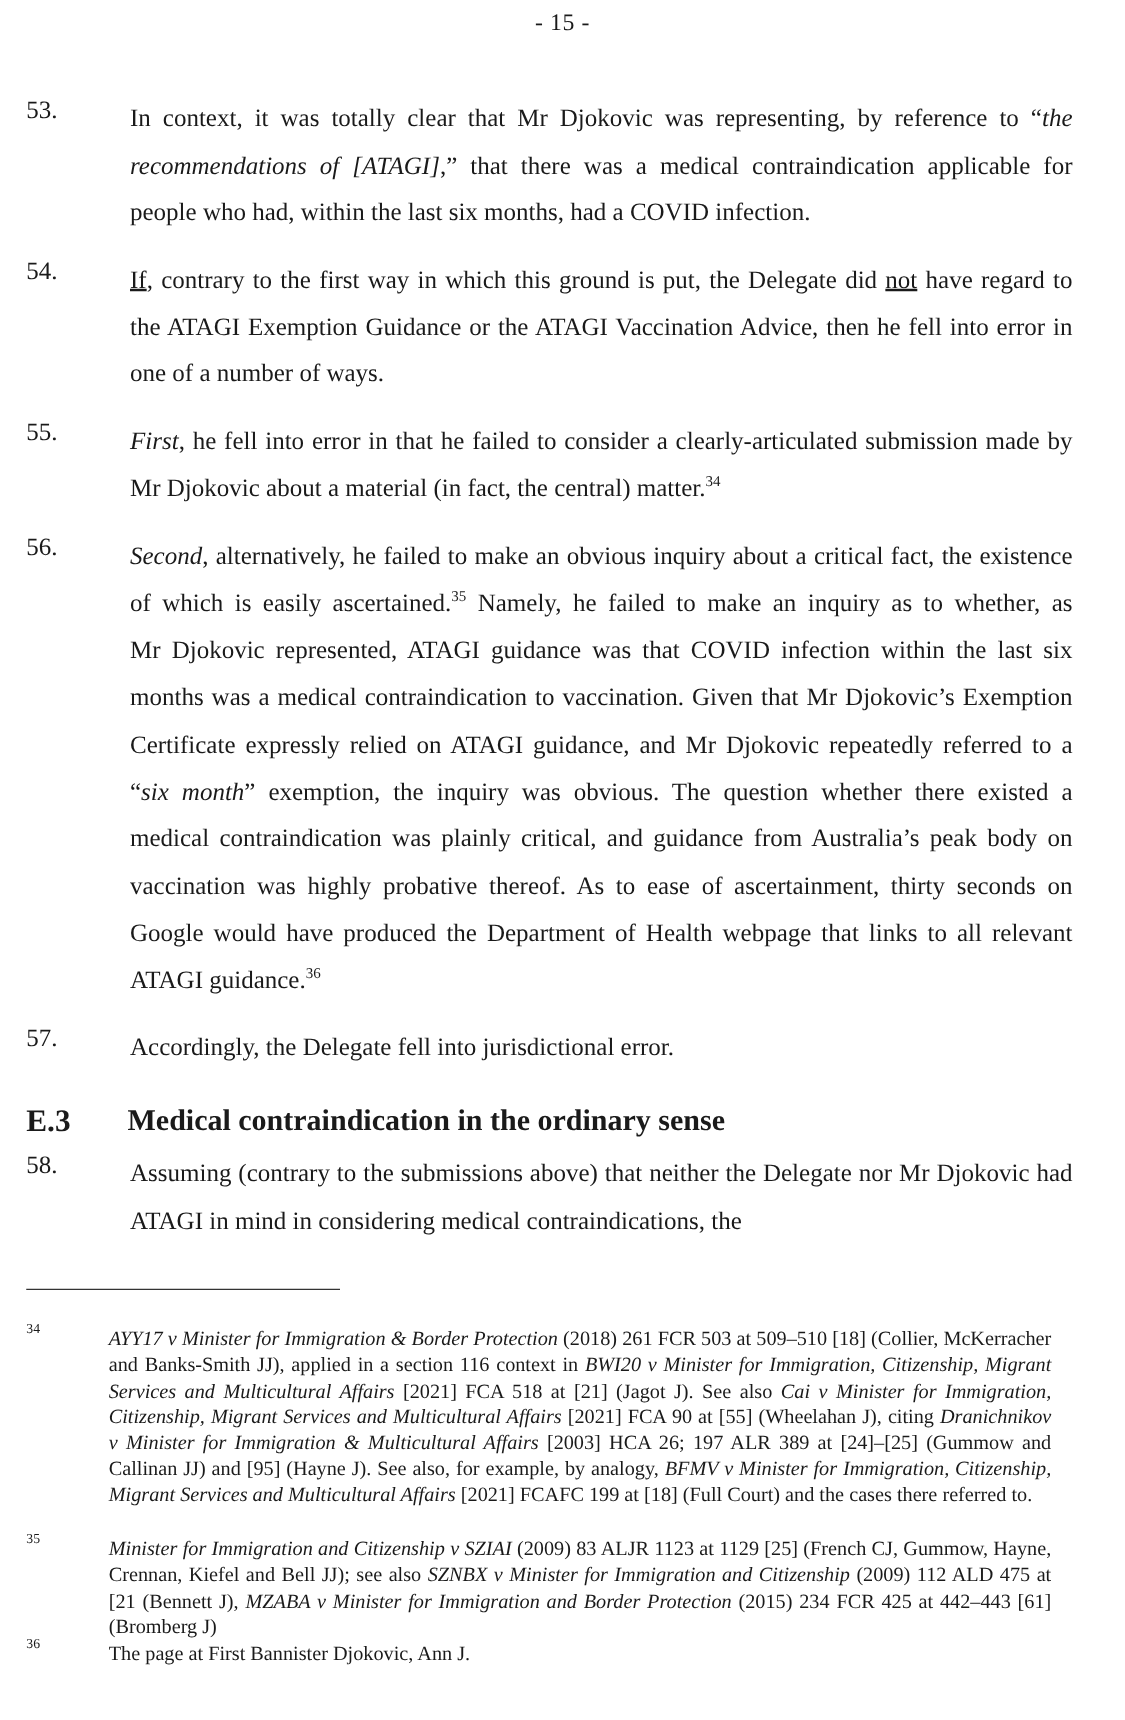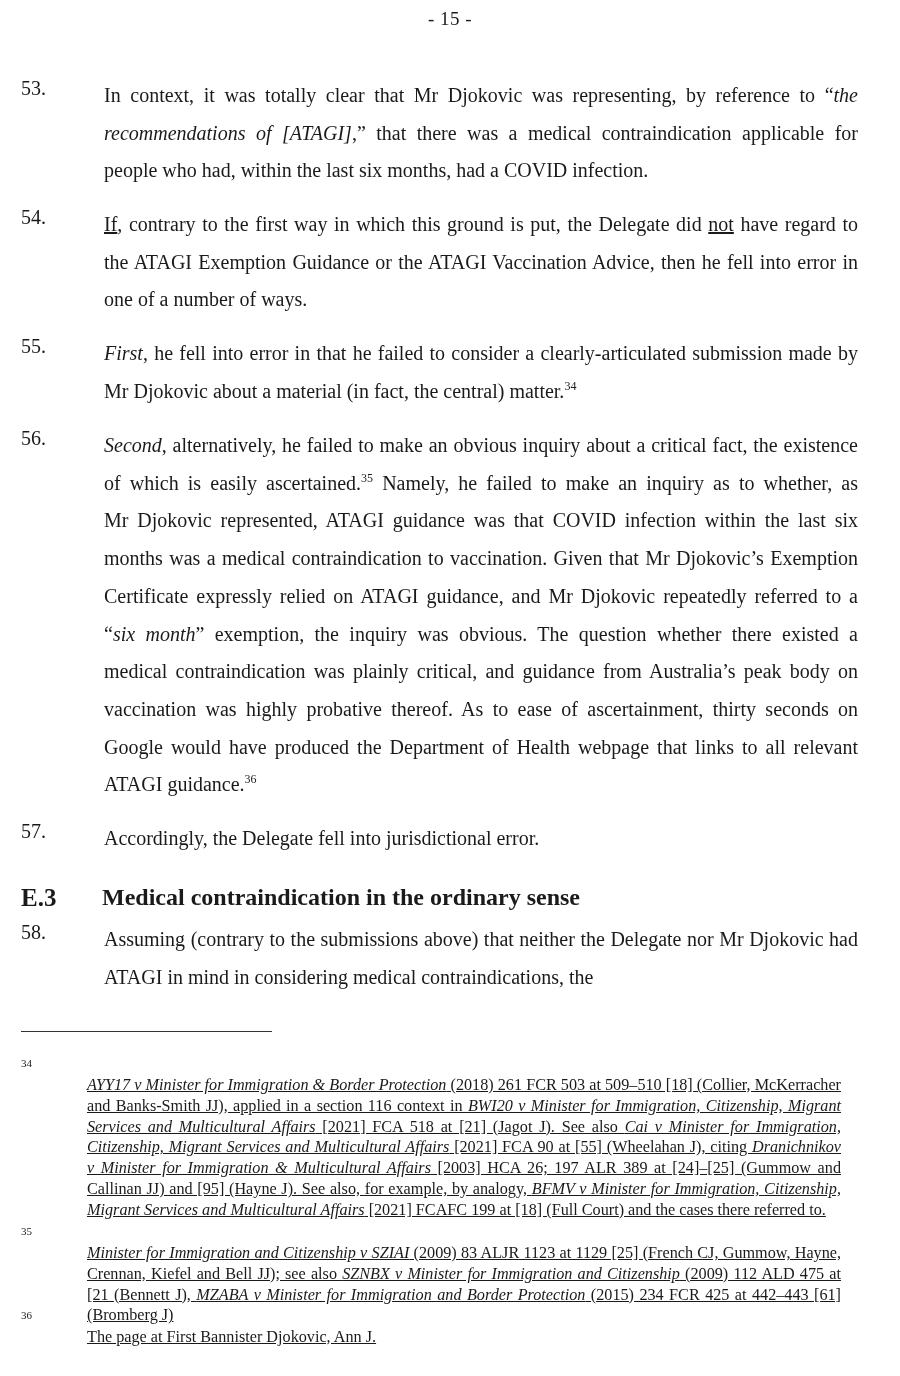--- a/index.html
+++ b/index.html
@@ -30,22 +30,22 @@
     position: absolute; left: 21px; top: 1031px; width: 251px; height: 0;
     border-top: 1.4px solid #333;
   }
   .fn {
     position: absolute; left: 0; width: 900px;
   }
   .fn-num {
     position: absolute; left: 21px; top: 0; font-size: 11px;
   }
   .fn-body {
-    position: absolute; left: 87px; width: 754px; top: 18px;
-    font-size: 16.2px; line-height: 20.8px; text-align: justify; text-align-last: left; text-decoration: underline;
+    position: absolute; left: 87px; width: 754px; top: 4px;
+    font-size: 16.2px; line-height: 20.8px; text-align: justify; text-align-last: left;
   }
   i { font-style: italic; }
   u { }
 </style>
 </head>
 <body>
 
 <div>
 
   <div class="page-number">- 15 -</div>

